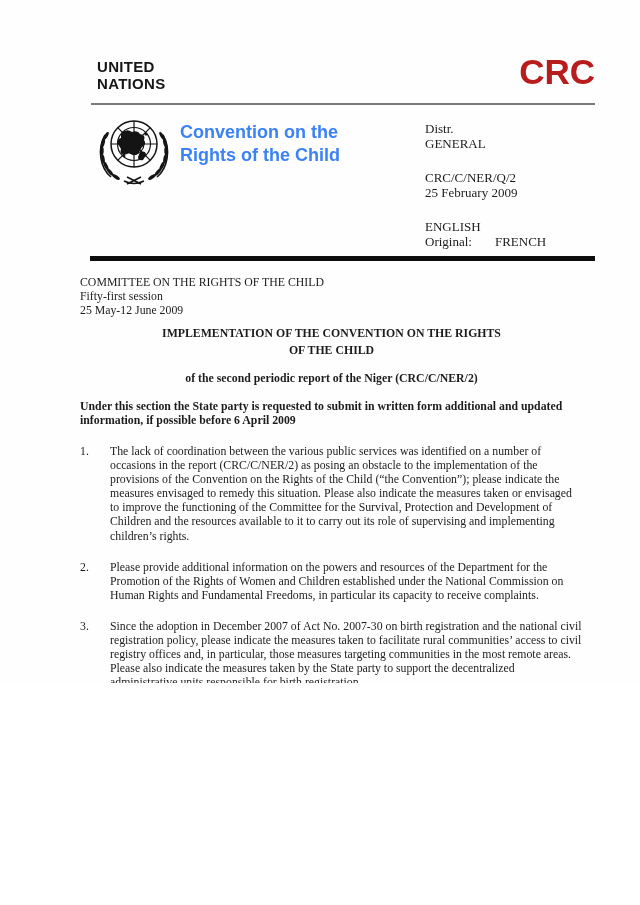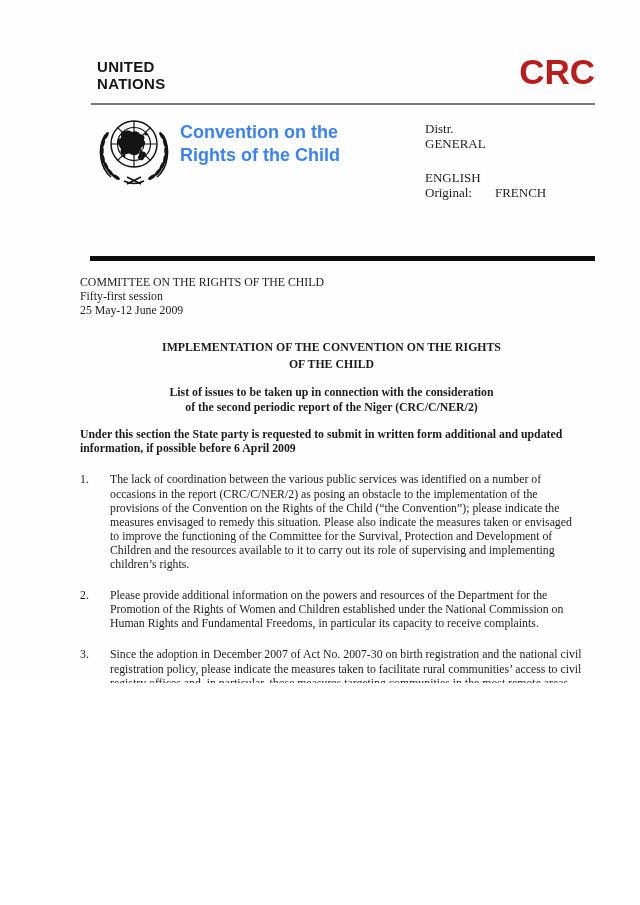--- a/index.html
+++ b/index.html
@@ -82,21 +82,21 @@
   .doc-body {
     position: absolute;
     left: 80px;
     top: 275px;
     width: 503px;
     font-size: 11.8px;
     line-height: 14.1px;
   }
   .committee-block div { white-space: nowrap; }
   .main-title {
-    margin-top: 22px;
+    margin-top: 8px;
     text-align: center;
     font-weight: bold;
     line-height: 17px;
   }
   .subtitle {
     margin-top: 12px;
     text-align: center;
     font-weight: bold;
     line-height: 14.5px;
   }
@@ -187,20 +187,24 @@
     <div>Convention on the</div>
     <div>Rights of the Child</div>
   </div>
 
   <div class="distr-block">
     <div class="db-group">
       <div>Distr.</div>
       <div>GENERAL</div>
     </div>
     <div class="db-group">
+      <div>CRC/C/NER/Q/2</div>
+      <div>25 February 2009</div>
+    </div>
+    <div class="db-group">
       <div>ENGLISH</div>
       <div><span>Original:</span><span class="orig-value">FRENCH</span></div>
     </div>
   </div>
 
   <div class="rule-thick"></div>
 
   <div class="doc-body">
 
     <div class="committee-block">
@@ -208,21 +212,20 @@
       <div>Fifty-first session</div>
       <div>25 May-12 June 2009</div>
     </div>
 
     <div class="main-title">
       <div>IMPLEMENTATION OF THE CONVENTION ON THE RIGHTS</div>
       <div>OF THE CHILD</div>
     </div>
 
     <div class="subtitle">
-      <div>List of issues to be taken up in connection with the consideration</div>
       <div>of the second periodic report of the Niger (CRC/C/NER/2)</div>
     </div>
 
 
     <div class="intro">Under this section the State party is requested to submit in written form additional and updated information, if possible before 6 April 2009</div>
 
     <div class="para">
       <span class="pnum">1.</span>
       <span class="ptext">The lack of coordination between the various public services was identified on a number of occasions in the report (CRC/C/NER/2) as posing an obstacle to the implementation of the provisions of the Convention on the Rights of the Child (“the Convention”); please indicate the measures envisaged to remedy this situation. Please also indicate the measures taken or envisaged to improve the functioning of the Committee for the Survival, Protection and Development of Children and the resources available to it to carry out its role of supervising and implementing children’s rights.</span>
     </div>

